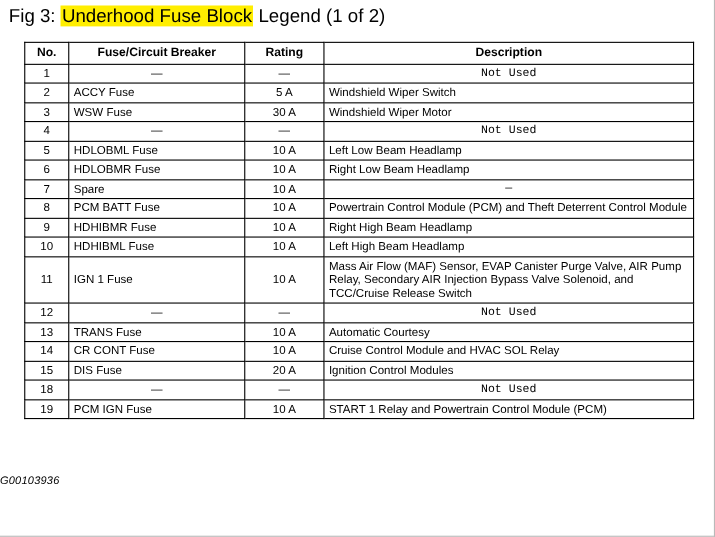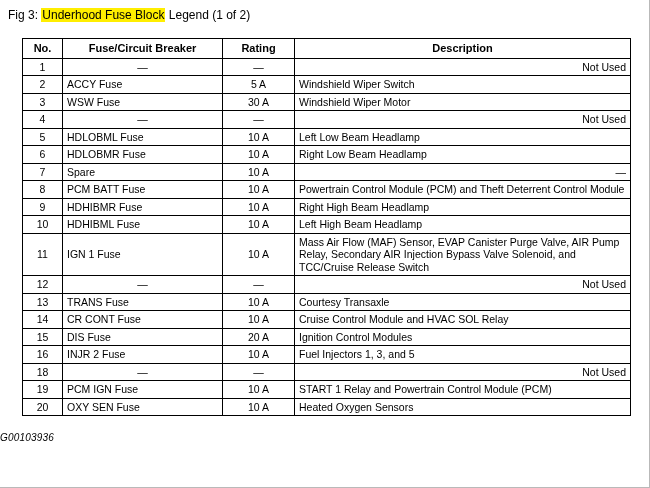--- a/index.html
+++ b/index.html
@@ -22,21 +22,21 @@
     height: 488px;
     box-sizing: border-box;
     border-right: 1px solid #b9b9b9;
     border-bottom: 1px solid #b9b9b9;
     background: #ffffff;
   }
   .fig-caption {
     position: absolute;
     left: 8px;
     top: 8px;
-    font-size: 12px;
+    font-size: 17px;
     line-height: 14px;
     white-space: nowrap;
   }
   .fig-caption .hl {
     background: #ffee00;
     padding: 0 1px;
   }
   .table-wrap {
     position: absolute;
     left: 22px;
@@ -67,21 +67,21 @@
   }
   col.c-no { width: 40px; }
   col.c-fuse { width: 160px; }
   col.c-rating { width: 72px; }
   col.c-desc { width: 336px; }
 
   td.no { text-align: center; }
   td.fuse { text-align: left; padding-left: 8px; }
   td.rating { text-align: center; }
   td.desc { text-align: left; padding-left: 6px; }
-  td.desc.center { text-align: right; padding-left: 4px; }
+  td.desc.center { text-align: center; padding-left: 4px; font-family: Liberation Mono, monospace; }
   td.dash { text-align: center; }
 
   .code {
     position: absolute;
     left: 0;
     top: 432px;
     font-size: 10px;
     letter-spacing: 0.2px;
     font-style: italic;
   }
@@ -192,56 +192,44 @@
           <tr>
             <td class="no">12</td>
             <td class="fuse dash" style="text-align: center; padding-left: 4px;">—</td>
             <td class="rating">—</td>
             <td class="desc center">Not Used</td>
           </tr>
           <tr>
             <td class="no">13</td>
             <td class="fuse">TRANS Fuse</td>
             <td class="rating">10 A</td>
-            <td class="desc">Courtesy Transaxle</td>
+            <td class="desc">Automatic Courtesy</td>
           </tr>
           <tr>
             <td class="no">14</td>
             <td class="fuse">CR CONT Fuse</td>
             <td class="rating">10 A</td>
             <td class="desc">Cruise Control Module and HVAC SOL Relay</td>
           </tr>
           <tr>
             <td class="no">15</td>
             <td class="fuse">DIS Fuse</td>
             <td class="rating">20 A</td>
             <td class="desc">Ignition Control Modules</td>
           </tr>
           <tr>
-            <td class="no">16</td>
-            <td class="fuse">INJR 2 Fuse</td>
-            <td class="rating">10 A</td>
-            <td class="desc">Fuel Injectors 1, 3, and 5</td>
-          </tr>
-          <tr>
             <td class="no">18</td>
             <td class="fuse dash" style="text-align: center; padding-left: 4px;">—</td>
             <td class="rating">—</td>
             <td class="desc center">Not Used</td>
           </tr>
           <tr>
             <td class="no">19</td>
             <td class="fuse">PCM IGN Fuse</td>
             <td class="rating">10 A</td>
             <td class="desc">START 1 Relay and Powertrain Control Module (PCM)</td>
-          </tr>
-          <tr>
-            <td class="no">20</td>
-            <td class="fuse">OXY SEN Fuse</td>
-            <td class="rating">10 A</td>
-            <td class="desc">Heated Oxygen Sensors</td>
           </tr>
         </tbody>
     </table>
   </div>
 
   <div class="code">G00103936</div>
 </div>
 
 </body></html>

